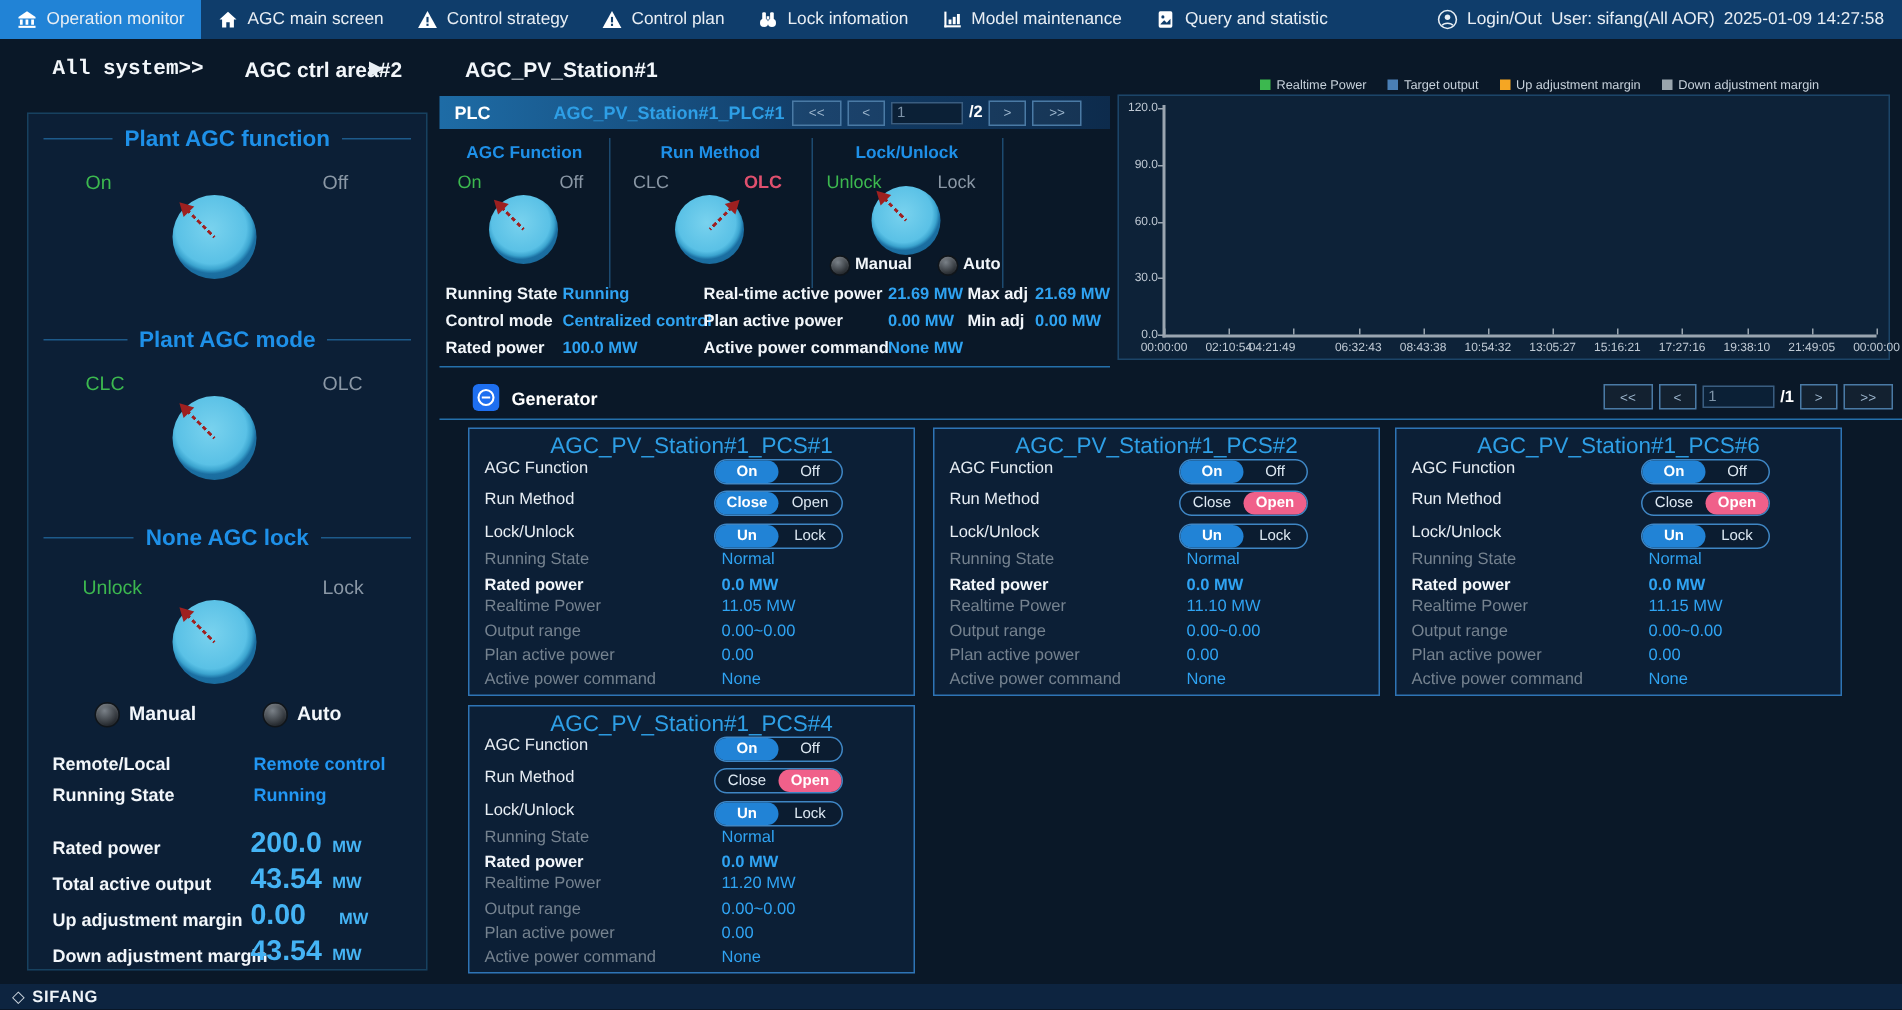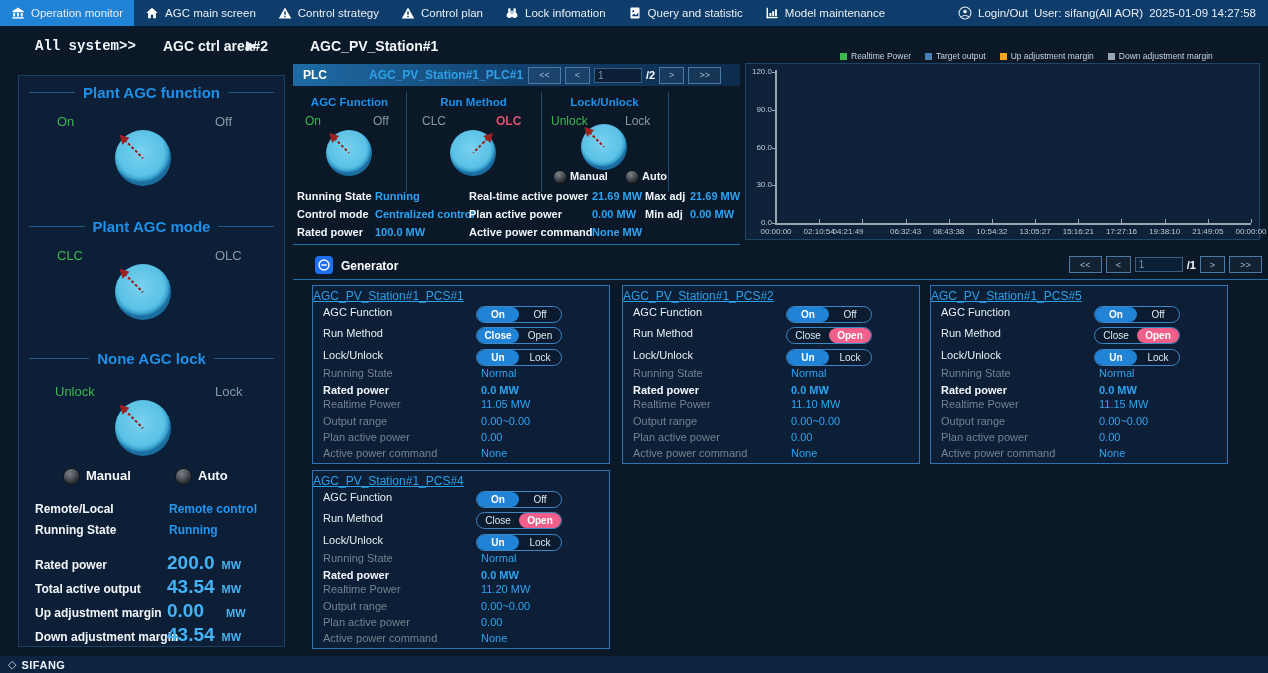--- a/index.html
+++ b/index.html
@@ -68,21 +68,21 @@
   .tick-label{position:absolute;font-size:8px;color:#c0cad4;white-space:nowrap;}
   .tick-mark{position:absolute;background:#9aa5b0;}
   
   .gen-bar{position:absolute;left:293px;top:252px;width:975px;height:27px;border-bottom:1px solid #2470ab;}
   .gen-title{position:absolute;left:48px;top:7px;font-weight:bold;font-size:12px;color:#fff;}
   .gen-icon{position:absolute;left:22px;top:4px;}
   .gen-pager{position:absolute;right:6px;top:4px;}
   
   .cards{position:absolute;left:312px;top:285px;width:928px;height:370px;}
   .pcs-card{position:absolute;width:298px;height:179px;border:1px solid #2e74b5;background:#0c1f36;box-sizing:border-box;}
-  .pcs-title{margin-top:3px;font-size:12px;color:#2e9fe6;text-decoration:underline;}
+  .pcs-title{text-align:center;margin-top:3px;font-size:15px;color:#2e9fe6;}
   .pcs-row{position:absolute;left:10px;right:8px;height:18px;font-size:11px;}
   .pcs-row .lbl{position:absolute;left:0;top:3;}
   .lbl.white{color:#e8eef4;}
   .lbl.dim{color:#75828f;}
   .lbl.strong{color:#f2f6fa;font-weight:bold;}
   .pcs-row .val{position:absolute;left:158px;top:3;color:#2fa3f2;}
   .val.strong{font-weight:bold;}
   .toggle{position:absolute;left:153px;top:0;width:86px;height:17px;border:1px solid #3f86c4;border-radius:9px;display:flex;background:#0b1c30;box-sizing:border-box;cursor:pointer;}
   .tg-seg{flex:1;display:flex;align-items:center;justify-content:center;font-size:10px;color:#dde8f2;border-radius:8px;}
   .tg-seg.sel-blue{background:#2183d6;color:#fff;font-weight:bold;}
@@ -135,35 +135,35 @@
           <rect x="3.6" y="2.5" width="2.8" height="5.5" rx="1" fill="#fff"></rect>
           <rect x="9.6" y="2.5" width="2.8" height="5.5" rx="1" fill="#fff"></rect>
           <circle cx="5" cy="10.6" r="3.1" fill="#fff"></circle>
           <circle cx="11" cy="10.6" r="3.1" fill="#fff"></circle>
           <rect x="7" y="5.5" width="2" height="2.5" fill="#fff"></rect>
         </svg>
       <span>Lock infomation</span>
     </div>
     <div class="nav-item">
       <svg class="nav-icon" viewBox="0 0 16 16">
-          <rect x="2.8" y="1.8" width="10.4" height="12.4" rx="1.2" fill="#fff"></rect>
-          <circle cx="6" cy="6" r="1.2" fill="#0f3d6b"></circle>
-          <path d="M4.2 11.5 L7 8.5 L9 10.5 L11.8 7.5 V11.8 H4.2 Z" fill="#0f3d6b"></path>
-        </svg>
-      <span>Query and statistic</span>
-    </div>
-    <div class="nav-item">
-      <svg class="nav-icon" viewBox="0 0 16 16">
           <rect x="1.8" y="2" width="1.6" height="12" fill="#fff"></rect>
           <rect x="1.8" y="12.4" width="12.5" height="1.6" fill="#fff"></rect>
           <rect x="5" y="8" width="2.2" height="3.6" fill="#fff"></rect>
           <rect x="8.2" y="6" width="2.2" height="5.6" fill="#fff"></rect>
           <rect x="11.4" y="3.8" width="2.2" height="7.8" fill="#fff"></rect>
         </svg>
       <span>Model maintenance</span>
+    </div>
+    <div class="nav-item">
+      <svg class="nav-icon" viewBox="0 0 16 16">
+          <rect x="2.8" y="1.8" width="10.4" height="12.4" rx="1.2" fill="#fff"></rect>
+          <circle cx="6" cy="6" r="1.2" fill="#0f3d6b"></circle>
+          <path d="M4.2 11.5 L7 8.5 L9 10.5 L11.8 7.5 V11.8 H4.2 Z" fill="#0f3d6b"></path>
+        </svg>
+      <span>Query and statistic</span>
     </div>
     <div class="nav-right">
       <svg class="nav-icon" viewBox="0 0 16 16">
           <circle cx="8" cy="8" r="6.8" fill="none" stroke="#e8eef4" stroke-width="1.2"></circle>
           <circle cx="8" cy="6.3" r="2.1" fill="#e8eef4"></circle>
           <path d="M3.9 12.5 C5.2 10.3 10.8 10.3 12.1 12.5" fill="none" stroke="#e8eef4" stroke-width="1.2"></path>
         </svg>
       <span>Login/Out</span>
       <span>User: sifang(All AOR)</span>
       <span>2025-01-09 14:27:58</span>
@@ -447,21 +447,21 @@
         <div class="pcs-row" style="top: 145px;">
           <span class="lbl dim">Plan active power</span>
           <span class="val ">0.00</span>
         </div>
         <div class="pcs-row" style="top: 161px;">
           <span class="lbl dim">Active power command</span>
           <span class="val ">None</span>
         </div>
       </div>
       <div class="pcs-card" style="left: 618px; top: 0px;">
-        <div class="pcs-title">AGC_PV_Station#1_PCS#5</div>
+        <div class="pcs-title">AGC_PV_Station#1_PCS#6</div>
         <div class="pcs-row" style="top: 20px;">
           <span class="lbl white">AGC Function</span>
           <div class="toggle">
             <span class="tg-seg sel-blue">On</span>
             <span class="tg-seg">Off</span>
           </div>
         </div>
         <div class="pcs-row" style="top: 41px;">
           <span class="lbl white">Run Method</span>
           <div class="toggle">

